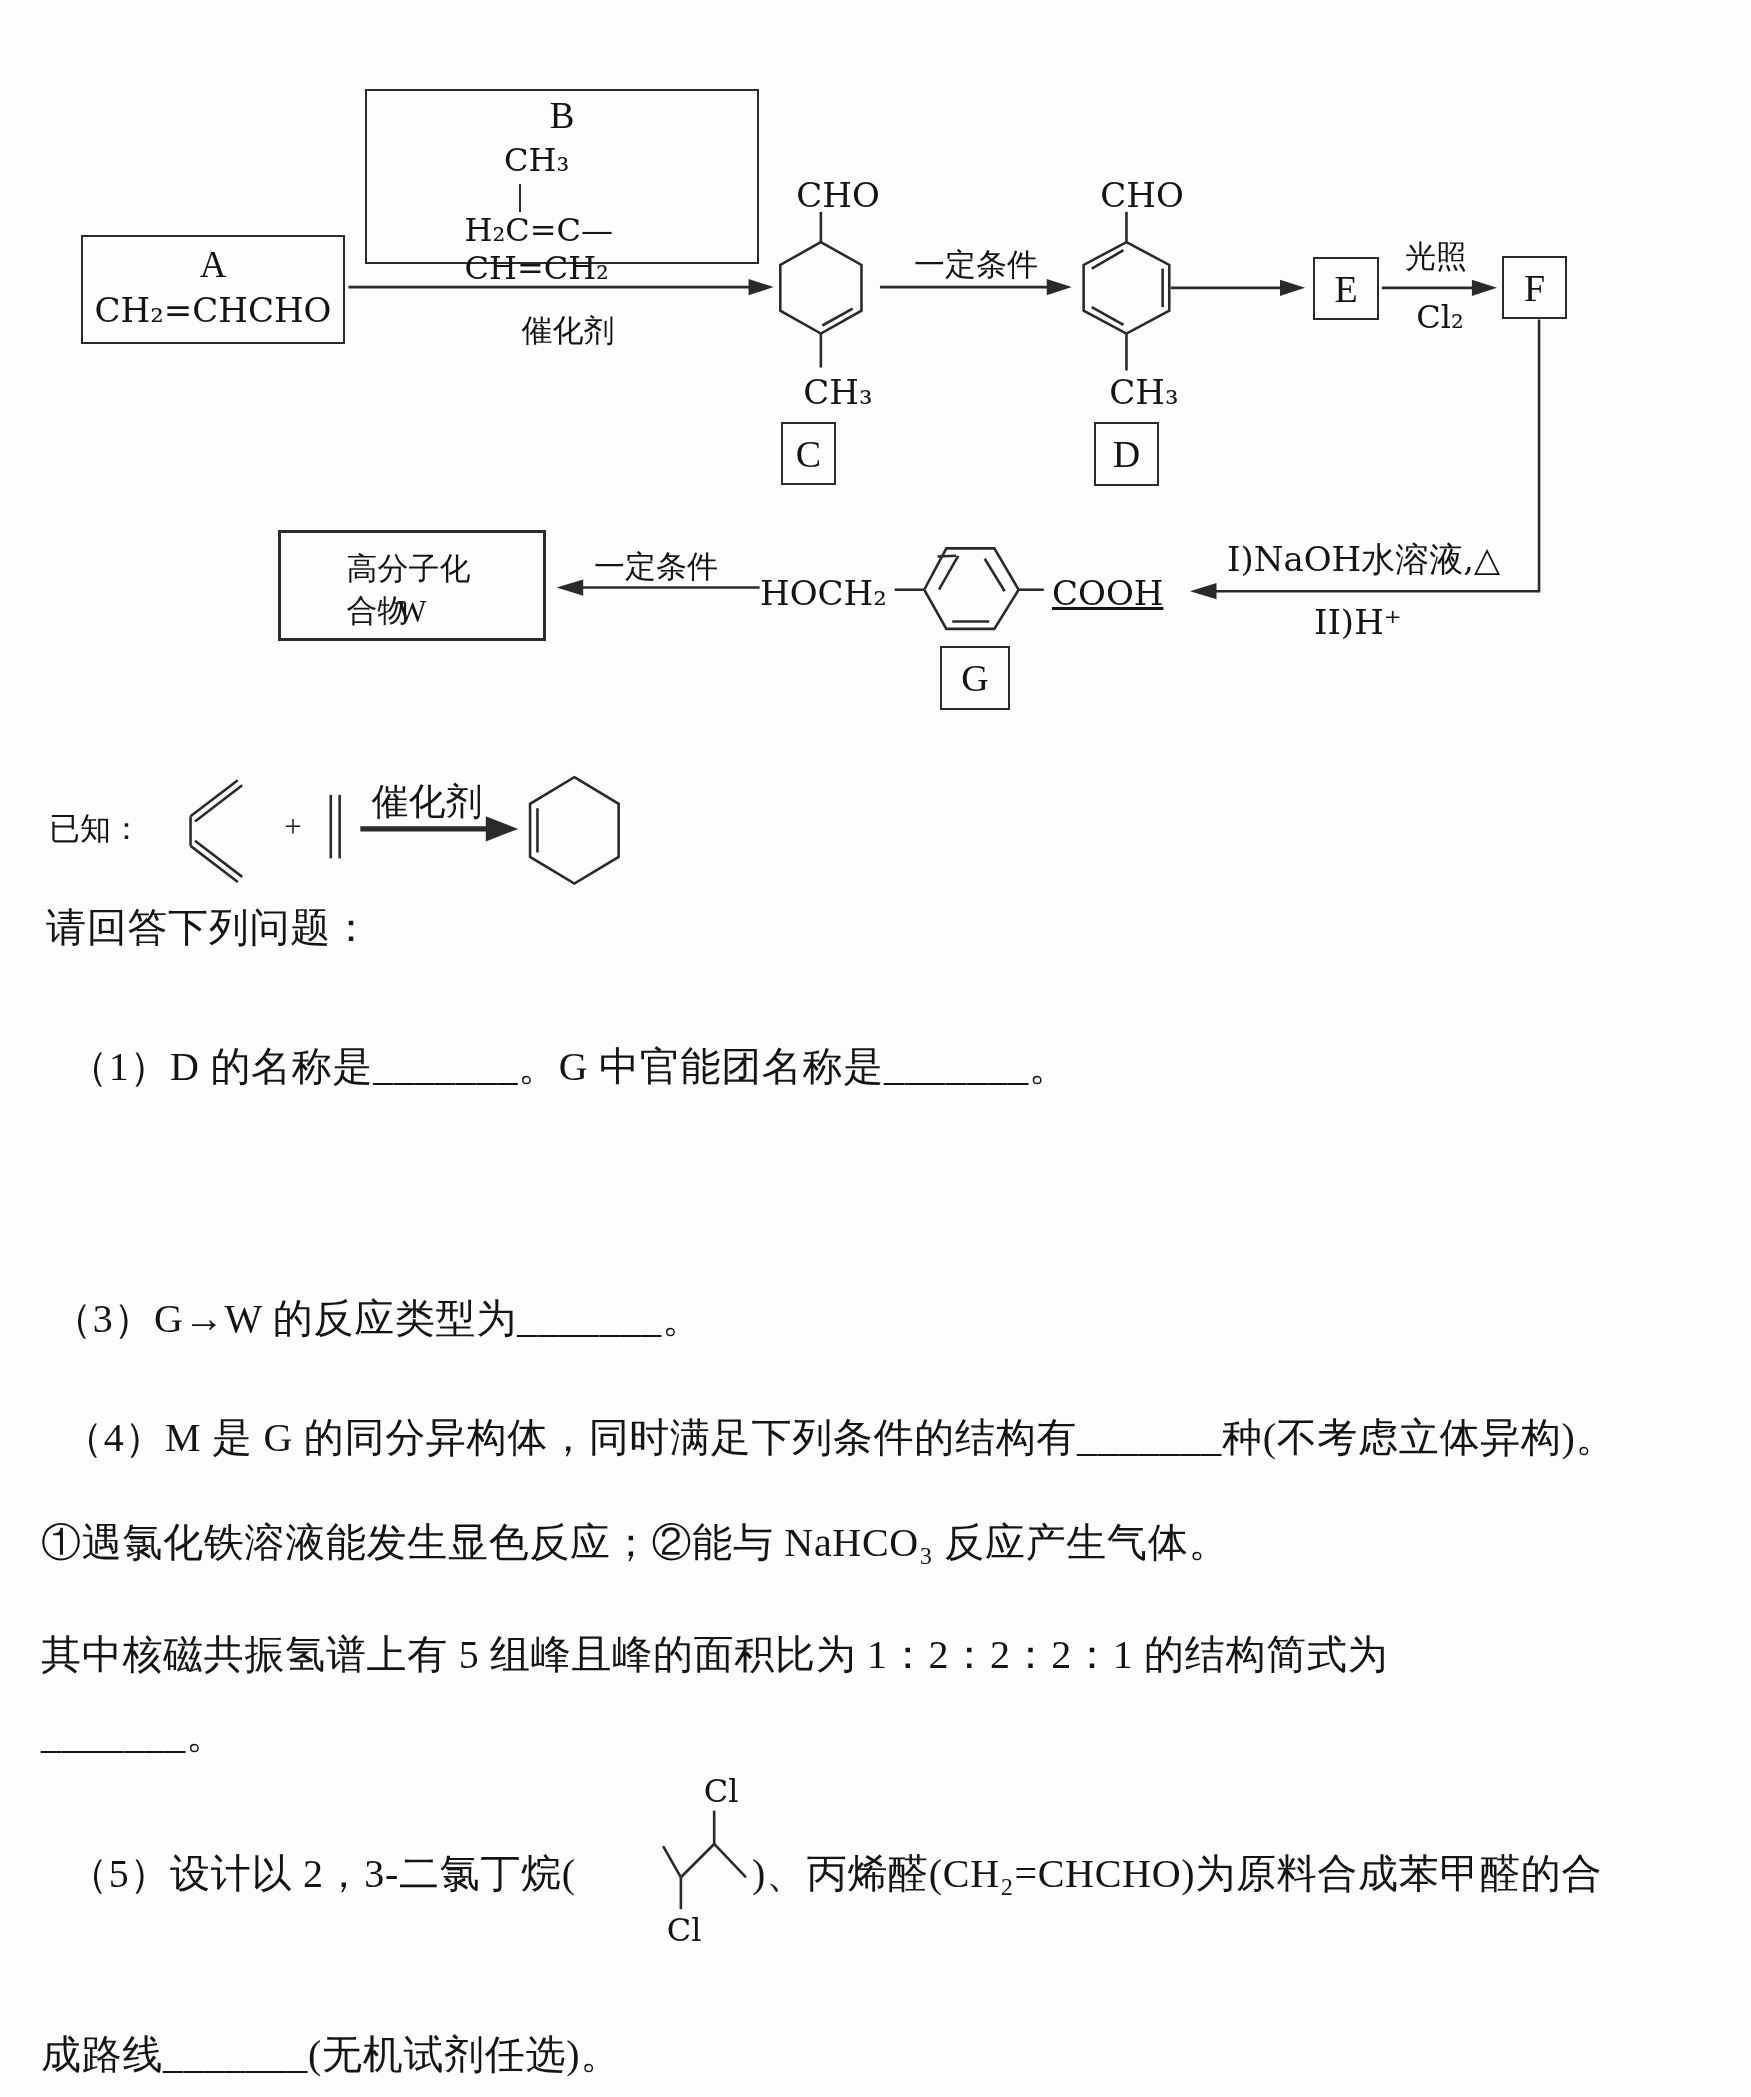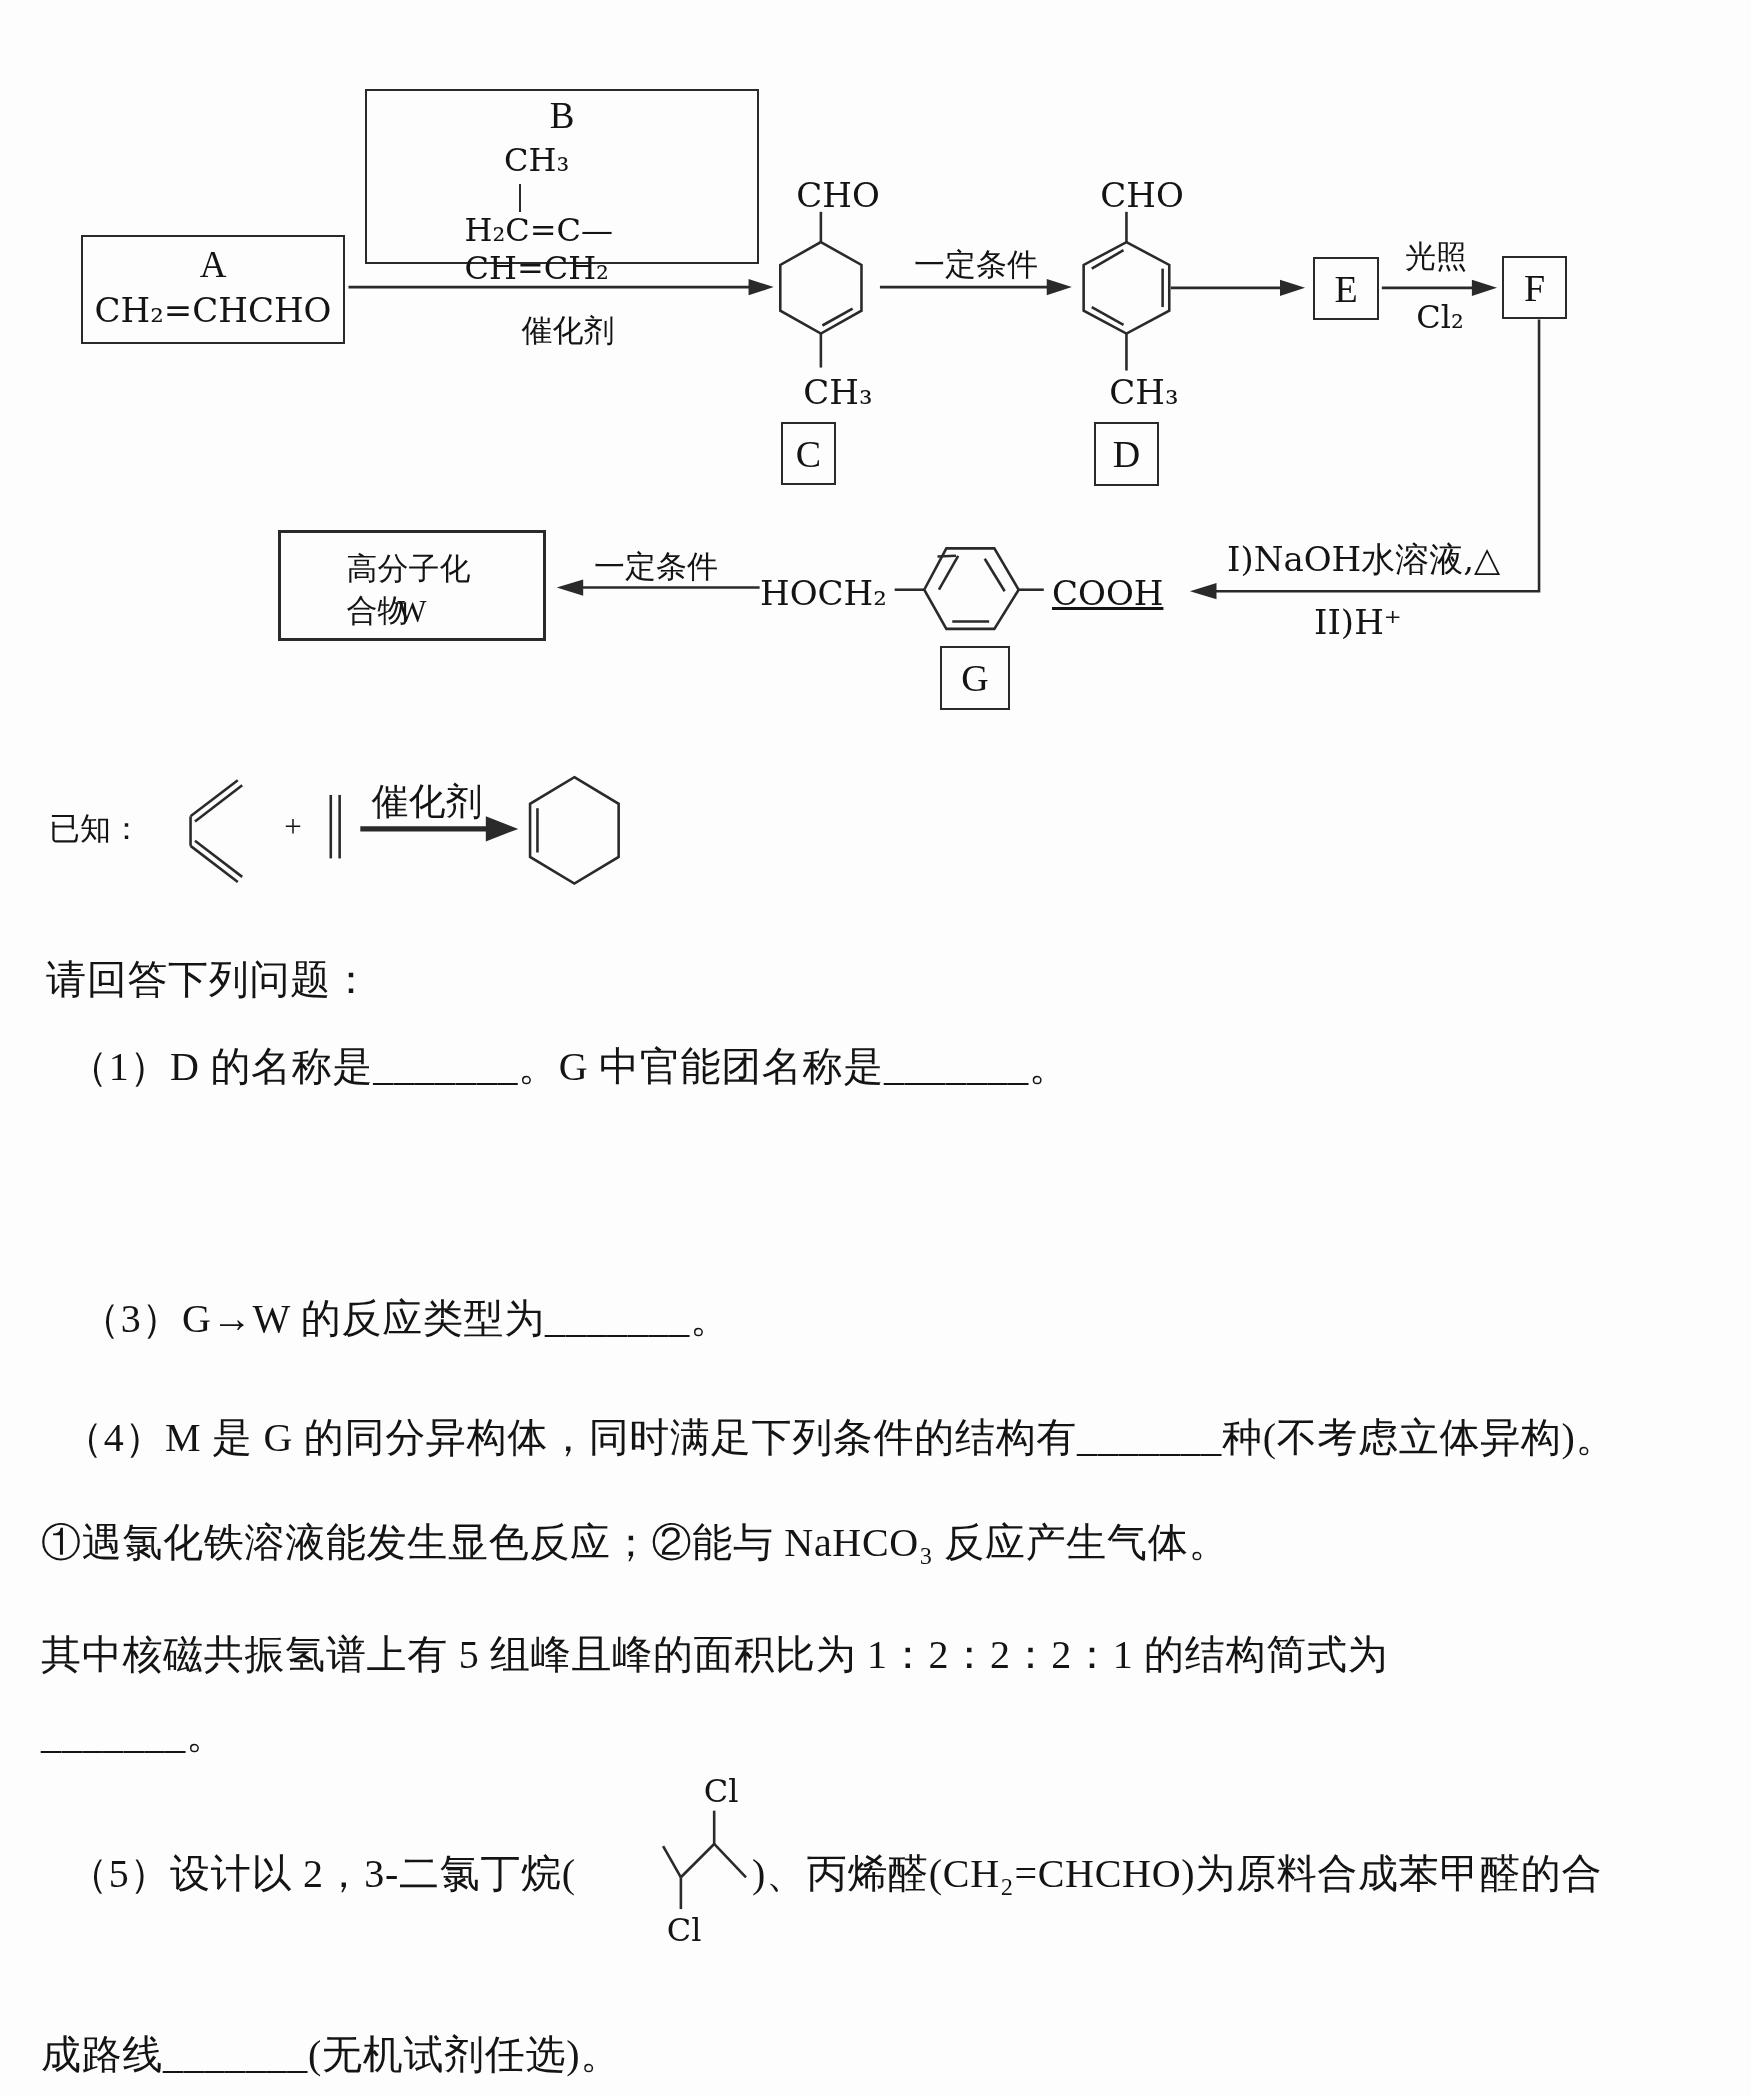--- a/index.html
+++ b/index.html
@@ -127,23 +127,23 @@
   <div class="abs formula f46" style="left:1227px;top:537px;">I)NaOH水溶液,△</div>
   <div class="abs formula f46" style="left:1314px;top:602px;">II)H⁺</div>
   <div class="abs formula f46" style="left:760px;top:573px;">HOCH₂</div>
   <div class="abs formula f46" style="left:1052px;top:573px;text-decoration:underline;">COOH</div>
   <div class="abs ctr f48" style="left:656px;top:546px;">一定条件</div>
 
   <div class="abs f48" style="left:49px;top:808px;">已知：</div>
   <div class="abs ctr f48" style="left:293px;top:809px;">+</div>
   <div class="abs ctr f50" style="left:427px;top:777px;">催化剂</div>
 
-  <div class="q" style="left:46px;top:952px;">请回答下列问题：</div>
+  <div class="q" style="left:46px;top:900px;">请回答下列问题：</div>
   <div class="q" style="left:68px;top:1039px;">（1）D 的名称是_______。G 中官能团名称是_______。</div>
-  <div class="q" style="left:80px;top:1291px;">（3）G→W 的反应类型为_______。</div>
+  <div class="q" style="left:52px;top:1291px;">（3）G→W 的反应类型为_______。</div>
   <div class="q" style="left:63px;top:1410px;">（4）M 是 G 的同分异构体，同时满足下列条件的结构有_______种(不考虑立体异构)。</div>
   <div class="q" style="left:41px;top:1515px;">①遇氯化铁溶液能发生显色反应；②能与 NaHCO₃ 反应产生气体。</div>
   <div class="q" style="left:41px;top:1604px;margin-top:23px;">其中核磁共振氢谱上有 5 组峰且峰的面积比为 1：2：2：2：1 的结构简式为</div>
   <div class="q" style="left:41px;top:1707px;">_______。</div>
 
   <div class="q" style="left:68px;top:1846px;">（5）设计以 2，3-二氯丁烷(</div>
   <div class="abs ctr formula f44" style="left:721px;top:1772px;">Cl</div>
   <svg class="art" style="left:635px;top:1787px;" width="148" height="148" viewBox="0 0 200 200">
     <g stroke="#2a2a2a" stroke-width="3.5" fill="none">
       <line x1="38" y1="80" x2="62" y2="122"></line>

